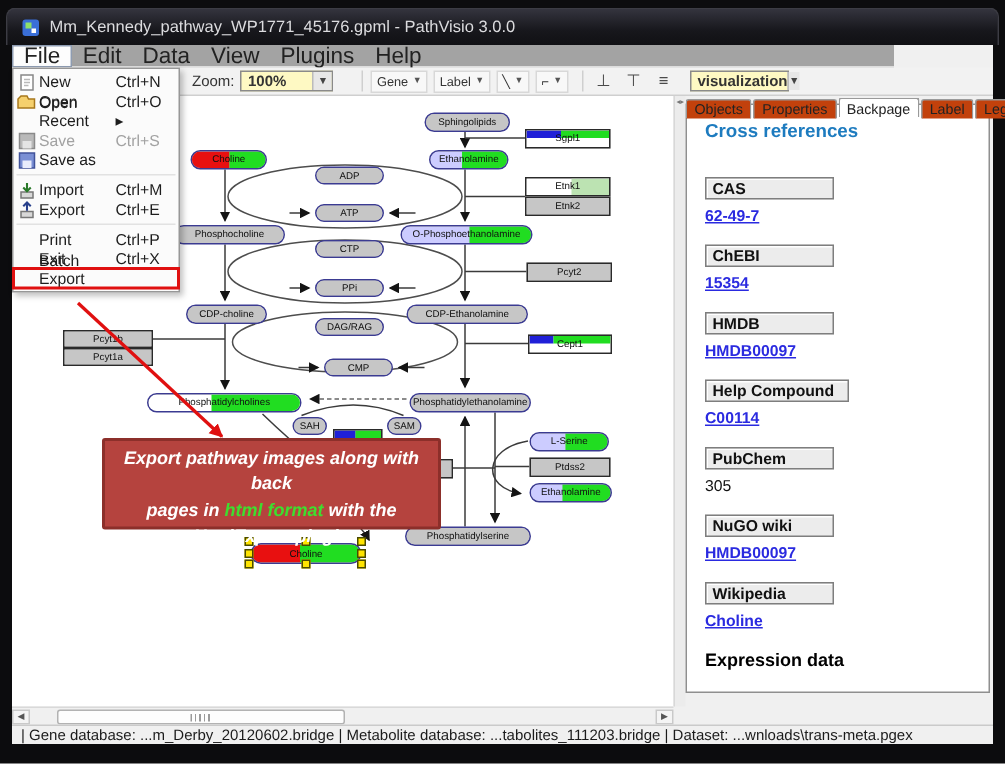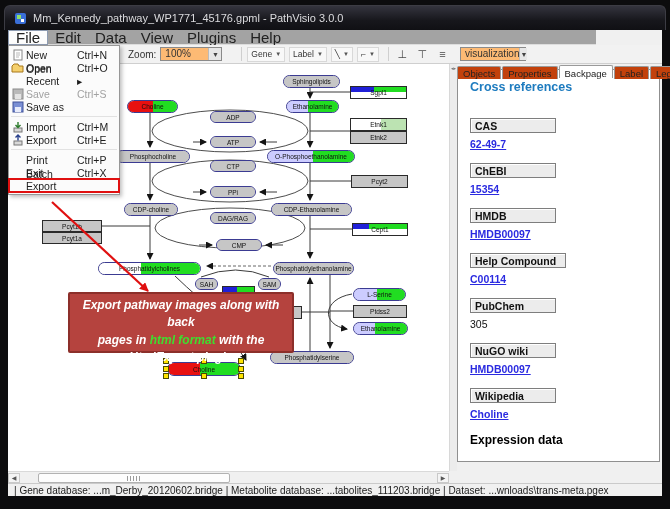--- a/index.html
+++ b/index.html
@@ -15,22 +15,22 @@
   .app { position:absolute; left:8px; top:30px; width:654px; height:466px; background:#f0f0f0; }
 
   
   .menubar { position:absolute; left:0; top:0; width:588px; height:15px; background:#a3a3a3;
     border-bottom:1px solid #ddd; display:flex; align-items:center; font-size:15px; color:#222; }
   .mb-item { padding:0 7px; height:15px; line-height:15px; }
   .mb-item.open { border:1px solid #8e9cb2; background:#fdfdfd; line-height:13px; }
   .toolbar { position:absolute; left:0; top:15px; width:654px; height:19px; background:#f2f2f2;
     border-bottom:1px solid #cfcfcf; display:flex; align-items:center; font-size:10px; color:#333; }
   .tb-label { margin-left:120px; margin-right:4px; font-size:10px; }
-  .combo { background:#fdba74; border:1px solid #8a8a8a; height:14px; display:inline-flex; align-items:flex-start;
-    font-size:10px; padding-left:4px; position:relative; }
+  .combo { background:#fef9c3; border:1px solid #8a8a8a; height:14px; display:inline-flex; align-items:flex-end;
+    font-size:10px; padding-left:4px; position:relative;font-weight:bold; }
   .combo .arr { margin-left:auto; width:13px; height:12px; background:#e7e7e7; border-left:1px solid #bbb;
     font-size:7px; color:#444; display:flex; align-items:center; justify-content:center; }
   .zoom-combo { width:62px; margin-right:14px; }
   .vis-combo { position:absolute; left:452px; top:2px; width:66px; }
   .tb-sep { width:1px; height:14px; background:#cfcfcf; margin:0 5px; }
   .tb-drop { display:inline-flex; align-items:center; border:1px solid #d8d8d8; background:#f8f8f8;
     height:15px; padding:0 3px; margin-right:4px; font-size:8.5px; color:#333; }
   .tb-drop .caret { font-size:6px; margin-left:3px; color:#555; }
   .tb-icon { width:17px; height:15px; display:inline-flex; align-items:center; justify-content:center;
     font-size:11px; color:#4a4a4a; margin-right:3px; border:1px solid transparent; }

